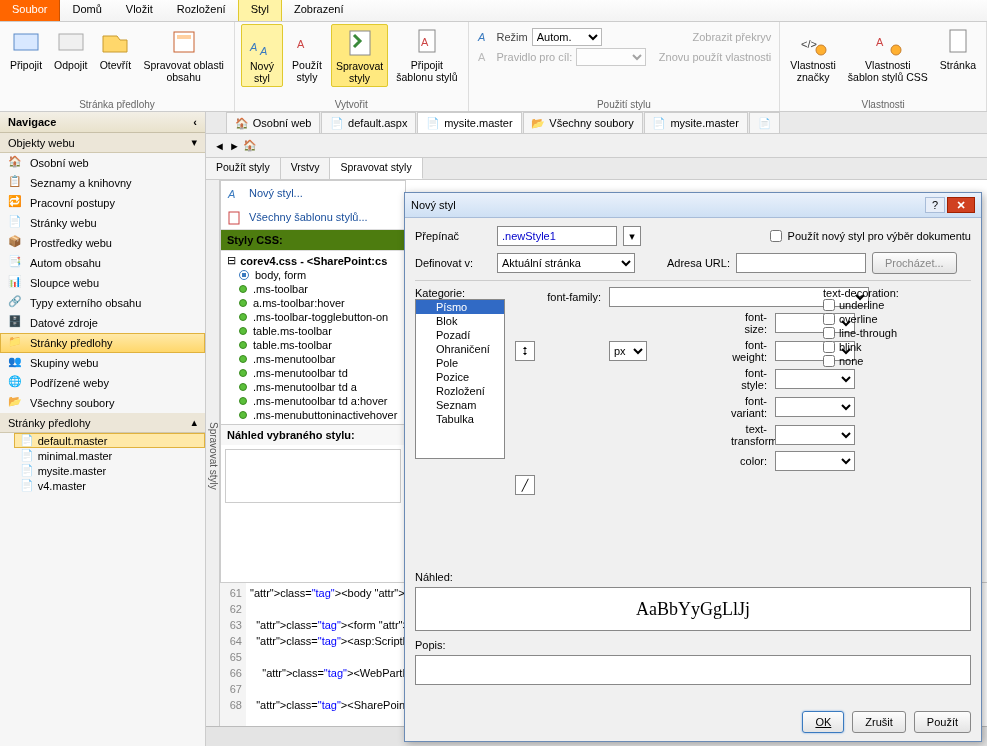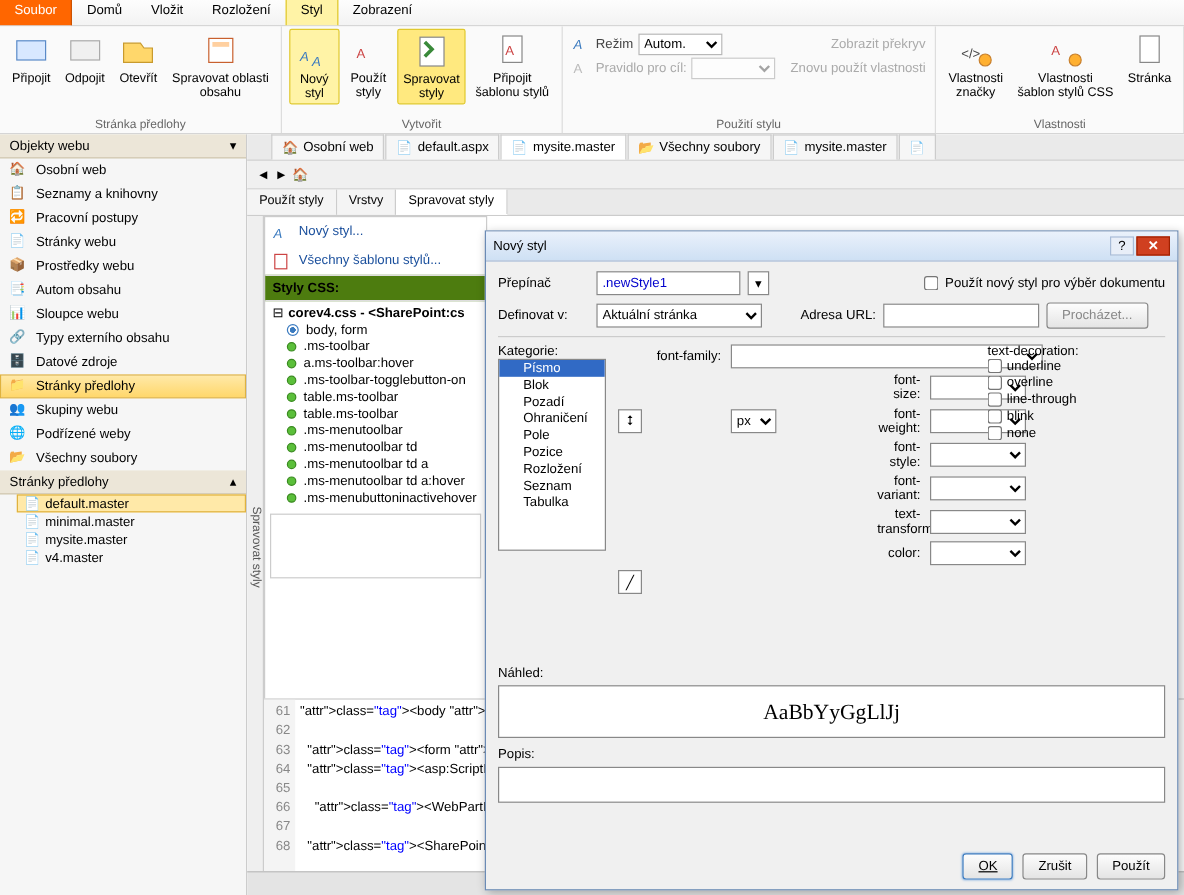--- a/index.html
+++ b/index.html
@@ -251,20 +251,24 @@
             </svg>
           </span>
           <span class="lbl">Stránka</span>
         </div>
     </div>
     <div class="ribbon-group-label">Vlastnosti</div>
   </div>
 </div>
 
 <div class="left-panel">
+  <div class="panel-header">
+    <span>Navigace</span>
+    <span>‹</span>
+  </div>
   <div class="panel-sub">
     <span>Objekty webu</span>
     <span>▾</span>
   </div>
   <div class="tree" id="nav-tree">
       <div class="tree-item">
         <span class="tree-icon">🏠</span>
         <span>Osobní web</span>
       </div>
       <div class="tree-item">
@@ -436,20 +440,21 @@
           <div class="sp-node">
             <span class="bullet"></span>
             <span>.ms-menutoolbar td a:hover</span>
           </div>
           <div class="sp-node">
             <span class="bullet"></span>
             <span>.ms-menubuttoninactivehover</span>
           </div>
         </div>
     </div>
+    <div class="sp-preview">Náhled vybraného stylu:</div>
     <div class="sp-preview-box"></div>
     <div class="sp-close">×</div>
   </div>
 
   <div class="code-area">
     <div class="code-gutter" id="gutter">61
 62
 63
 64
 65
@@ -577,21 +582,21 @@
               </label>
               <label>
                 <input type="checkbox" class="chk" style=""> 
                 <span>none</span>
               </label>
             </div>
         </div>
       </div>
     </div>
 
-    <div style="margin-top:60px">
+    <div style="margin-top:76px">
       <span>Náhled:</span>
       <div class="preview-box">AaBbYyGgLlJj</div>
     </div>
     <div style="margin-top:8px">
       <span>Popis:</span>
       <div class="desc-box"></div>
     </div>
   </div>
   <div class="dlg-footer">
     <button class="dlg-btn default">OK</button>

